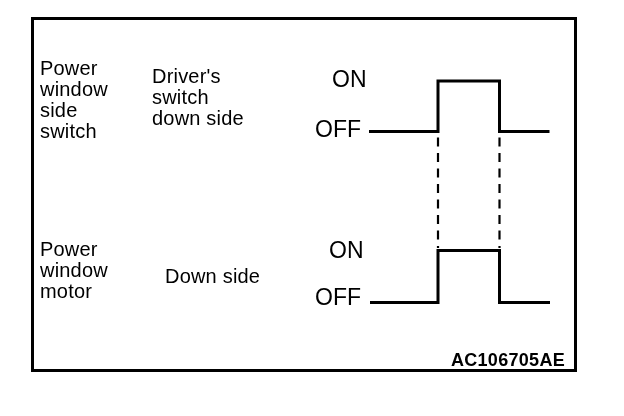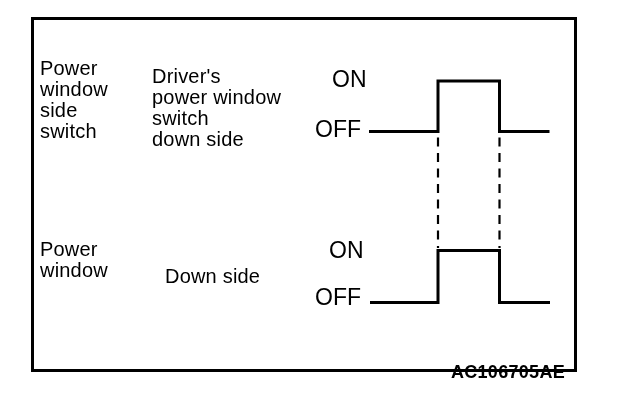--- a/index.html
+++ b/index.html
@@ -36,21 +36,20 @@
   }
   .fig-code {
     position: absolute;
     left: 365px; top: 351px;
     width: 200px;
     text-align: right;
     font-size: 18px;
     line-height: 19px;
     font-weight: bold;
     letter-spacing: 0.3px;
-    margin-top: 12px;
   }
   svg.overlay {
     position: absolute;
     left: 0; top: 0;
     width: 624px; height: 416px;
     display: block;
   }
   svg .wave { stroke: var(--ink); stroke-width: 3; fill: none; }
   svg .guide { stroke: var(--ink); stroke-width: 2.2; stroke-dasharray: 9 6.5; fill: none; }
 </style>
@@ -69,31 +68,31 @@
 
   <div class="lbl" style="left:40px; top:58px">
     <div>Power</div>
     <div>window</div>
     <div>side</div>
     <div>switch</div>
   </div>
 
   <div class="lbl" style="left:152px; top:66px">
     <div>Driver's</div>
-    <div>power window</div>
     <div>switch</div>
     <div>down side</div>
   </div>
 
   <div class="state-lbl" style="left:332px; top:67px">ON</div>
   <div class="state-lbl" style="left:315px; top:117px">OFF</div>
 
   <div class="lbl" style="left:40px; top:239px">
     <div>Power</div>
     <div>window</div>
+    <div>motor</div>
   </div>
 
   <div class="lbl" style="left:165px; top:266px">
     <div>Down side</div>
   </div>
 
   <div class="state-lbl" style="left:329px; top:238px">ON</div>
   <div class="state-lbl" style="left:315px; top:285px">OFF</div>
 
   <div class="fig-code">AC106705AE</div>

